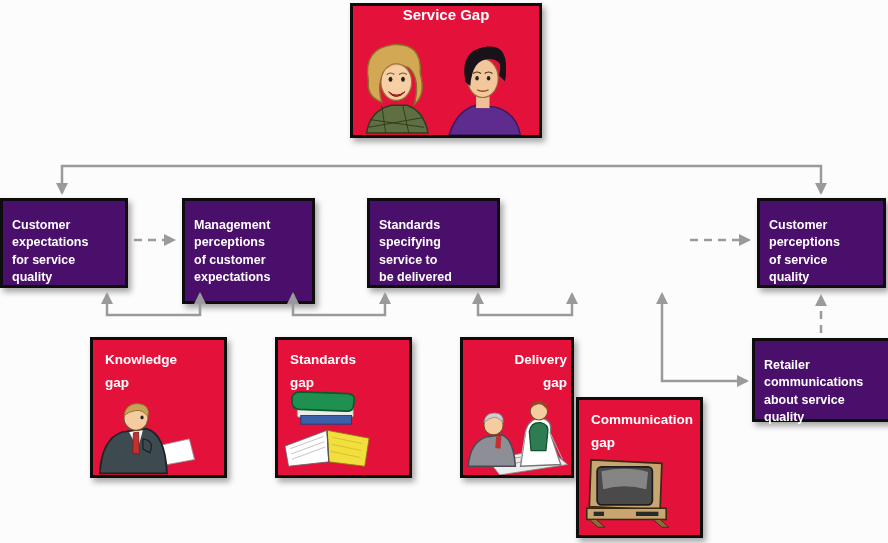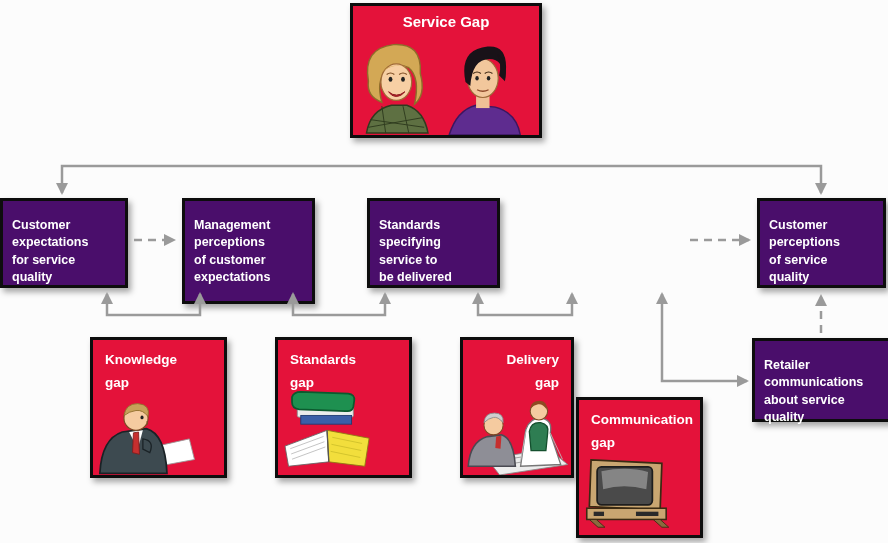--- a/index.html
+++ b/index.html
@@ -16,24 +16,24 @@
   }
   .red{background:#E4123A;}
   .purple{background:#4A0E6B;}
   .label{
     color:#fff;font-weight:bold;white-space:pre-line;
   }
   .purple .label{
     font-size:12.5px;line-height:1.38;padding:8px 4px 0 9px;display:block;margin-top:8px;
   }
   .gapbox .label{
-    font-size:13.5px;line-height:1.7;padding:9px 12px 0 12px;display:block;
+    font-size:13.5px;line-height:1.7;padding:9px 4px 0 12px;display:block;
   }
   .titlebox .label{
-    font-size:15px;line-height:1.2;text-align:center;padding-top:7px;display:block;
+    font-size:15px;line-height:1.2;text-align:center;display:block;
   }
   .illus{position:absolute;left:0;right:0;bottom:0;pointer-events:none;}
   svg.connectors{
     position:absolute;left:0;top:0;z-index:3;pointer-events:none;
   }
 </style>
 </head>
 <body>
 
 <div class="canvas">

